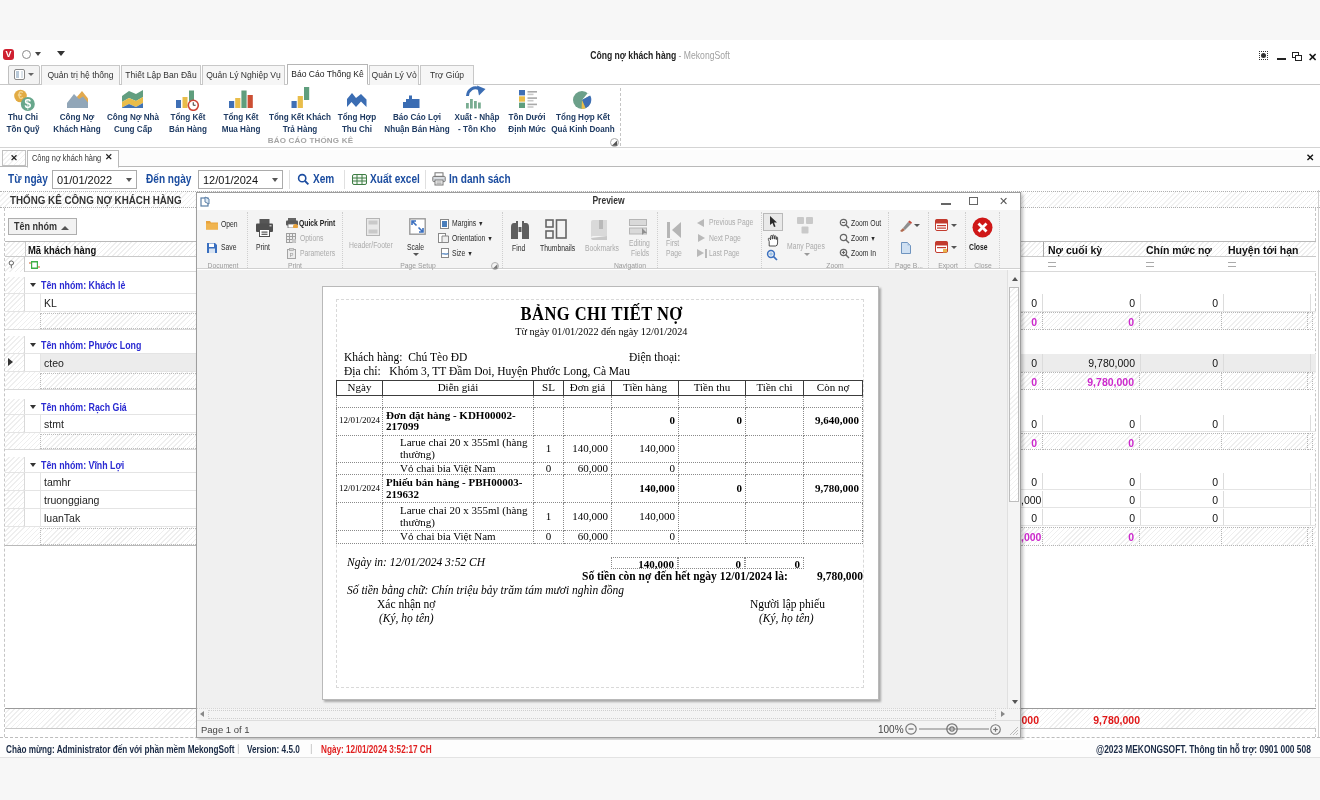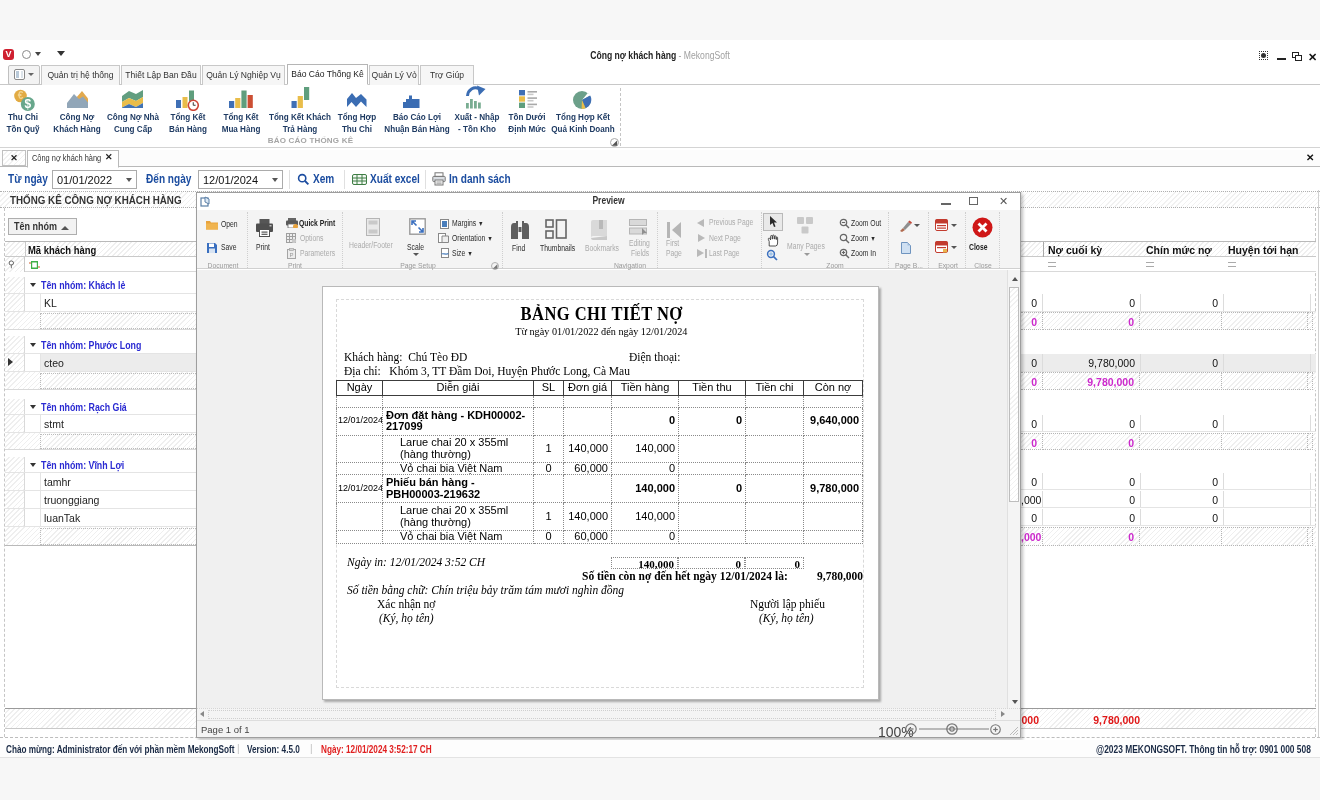--- a/index.html
+++ b/index.html
@@ -600,21 +600,21 @@
   </svg>
 <div class="pv" style="left:969px;top:242px;font-weight:bold;color:#222;">Close</div>
 <div class="pvcap" style="left:965px;top:261px;width:36px;text-align:center;">Close</div>
 
 <div class="abs" style="left:197px;top:270px;width:823px;height:438px;background:#f0f0f0;"></div>
 
 <div class="abs" style="left:322px;top:286px;width:557px;height:414px;background:#fff;border:1px solid #b9b9b9;box-shadow:1.5px 1.5px 2px rgba(0,0,0,0.3);"></div>
 <div class="abs" style="left:336px;top:299px;width:528px;height:389px;border:1px dashed #d9d9d9;"></div>
 <style>
 .doc { position:absolute; font-family:"Liberation Serif", serif; color:#000; }
-#dtable { position:absolute; left:336px; top:380px; width:526px; border-collapse:collapse; table-layout:fixed; font-family:Liberation Sans, sans-serif; font-size:11px; color:#000;padding-left:18px; }
+#dtable { position:absolute; left:336px; top:380px; width:526px; border-collapse:collapse; table-layout:fixed; font-family:Liberation Serif, serif; font-size:11px; color:#000;padding-left:18px; }
 #dtable td { border:1px dotted #8a8a8a; padding:0 3px; overflow:hidden; line-height:11.5px; }
 #dtable tr.hd td { border:1px solid #3c3c3c; text-align:center; padding:1px 0; }
 .num { text-align:right; }
 .ctr { text-align:center; }
 </style>
 <div class="doc" style="left:322px;top:303px;width:557px;text-align:center;font-size:19px;font-weight:bold;letter-spacing:0.5px;transform:scaleX(0.87);transform-origin:287px 0;">BẢNG CHI TIẾT NỢ</div>
 <div class="doc" style="left:322px;top:325px;width:557px;text-align:center;font-size:11px;transform:scaleX(0.93);transform-origin:290px 0;">Từ ngày 01/01/2022 đến ngày 12/01/2024</div>
 <div class="doc" style="left:344px;top:351px;font-size:11.5px;">Khách hàng:&nbsp; Chú Tèo ĐD</div>
 <div class="doc" style="left:629px;top:351px;font-size:11.5px;">Điện thoại:</div>
 <div class="doc" style="left:344px;top:365px;font-size:11.5px;">Địa chỉ:&nbsp;&nbsp; Khóm 3, TT Đầm Doi, Huyện Phước Long, Cà Mau</div>
@@ -729,21 +729,21 @@
 <div class="abs hatch2" style="left:1009px;top:287px;width:10px;height:215px;border:1px solid #bdbdbd;"></div>
 <div class="abs" style="left:1012px;top:700px;width:0;height:0;border-left:3.5px solid transparent;border-right:3.5px solid transparent;border-top:4.5px solid #555;"></div>
 
 <div class="abs" style="left:197px;top:708px;width:823px;height:12px;background:#f4f4f4;border-top:1px dotted #d5d5d5;"></div>
 <div class="abs" style="left:200px;top:711px;width:0;height:0;border-top:3.5px solid transparent;border-bottom:3.5px solid transparent;border-right:4.5px solid #888;"></div>
 <div class="abs" style="left:1001px;top:711px;width:0;height:0;border-top:3.5px solid transparent;border-bottom:3.5px solid transparent;border-left:4.5px solid #888;"></div>
 <div class="abs" style="left:208px;top:709.5px;width:788px;height:9px;border:1px dotted #cfcfcf;"></div>
 
 <div class="abs" style="left:197px;top:720px;width:823px;height:17px;background:#f4f4f4;border-top:1px solid #ddd;"></div>
 <div class="abs" style="left:201px;top:724px;font-size:9.5px;color:#444;">Page 1 of 1</div>
-<div class="abs" style="left:878px;top:724px;font-size:14px;color:#444;">100%</div>
+<div class="abs" style="left:878px;top:724px;font-size:10px;color:#444;">100%</div>
 <svg class="abs" style="left:905px;top:723px;" width="12" height="12" viewBox="0 0 12 12">
     <circle cx="6" cy="6" r="5.2" fill="none" stroke="#777" stroke-width="1.2"></circle>
     <line x1="3.5" y1="6" x2="8.5" y2="6" stroke="#777" stroke-width="1.3"></line>
   </svg>
 <div class="abs" style="left:919px;top:728px;width:70px;height:1.5px;background:#b9b9b9;"></div>
 <svg class="abs" style="left:946px;top:723px;" width="12" height="12" viewBox="0 0 12 12">
     <circle cx="6" cy="6" r="5.2" fill="none" stroke="#777" stroke-width="1.3"></circle>
     <circle cx="6" cy="6" r="2.2" fill="none" stroke="#777" stroke-width="1.2"></circle>
   </svg>
 <svg class="abs" style="left:990px;top:724px;" width="11" height="11" viewBox="0 0 12 12">

